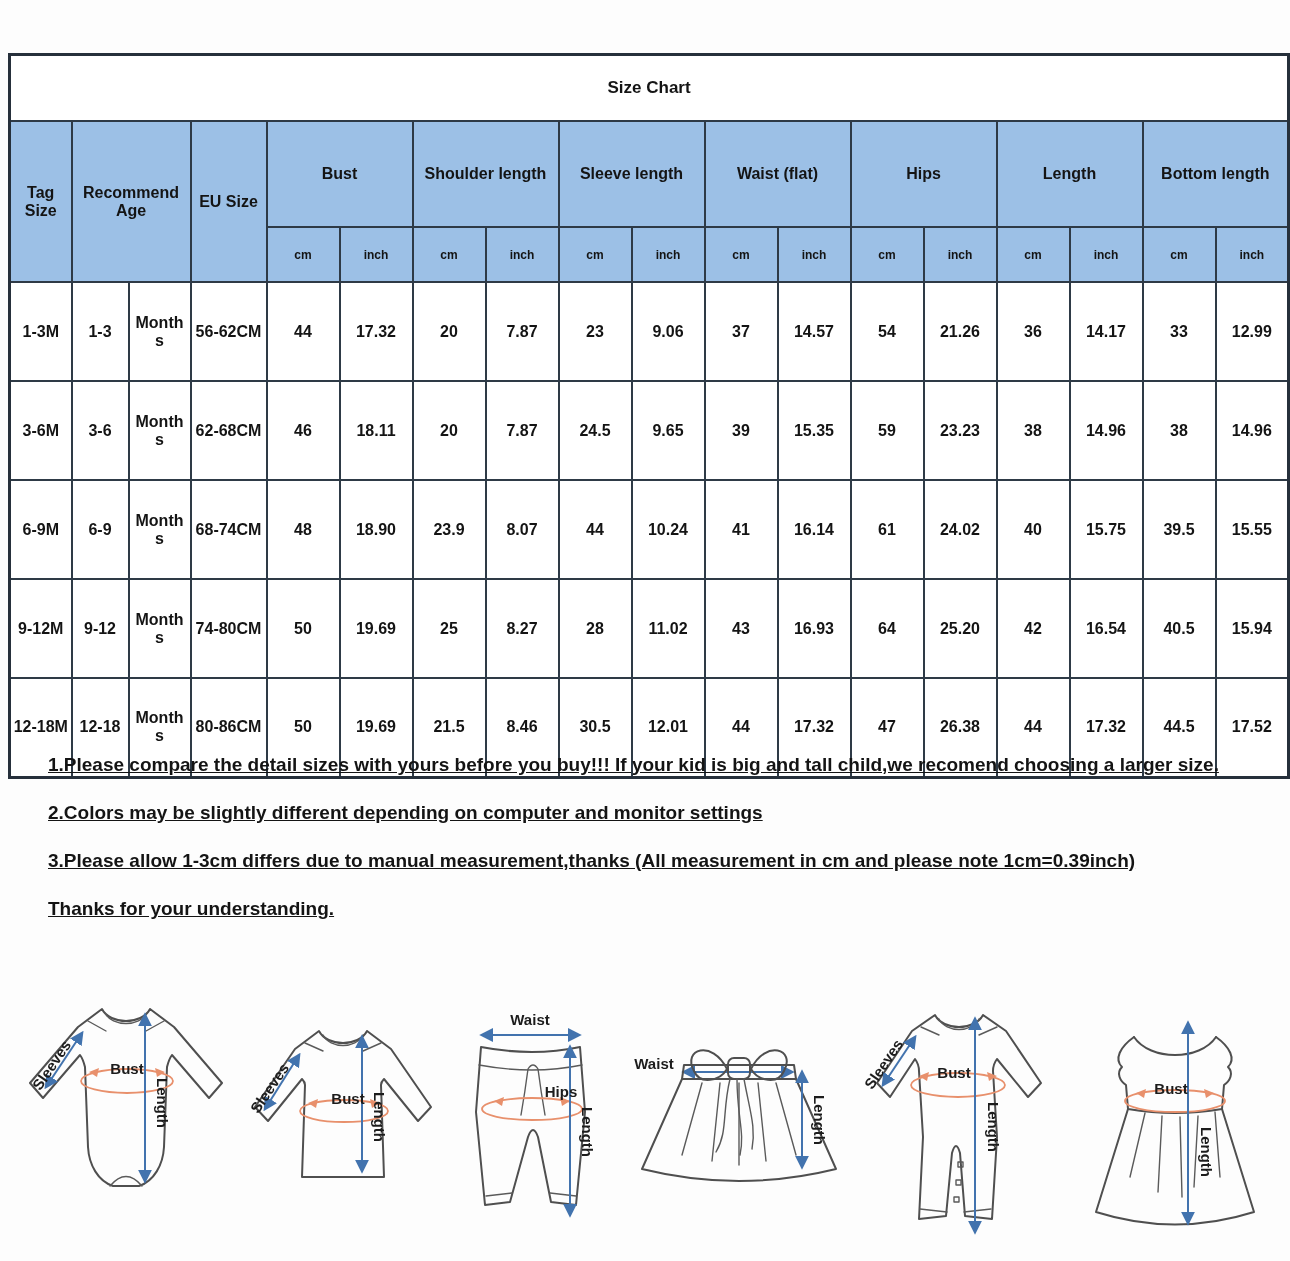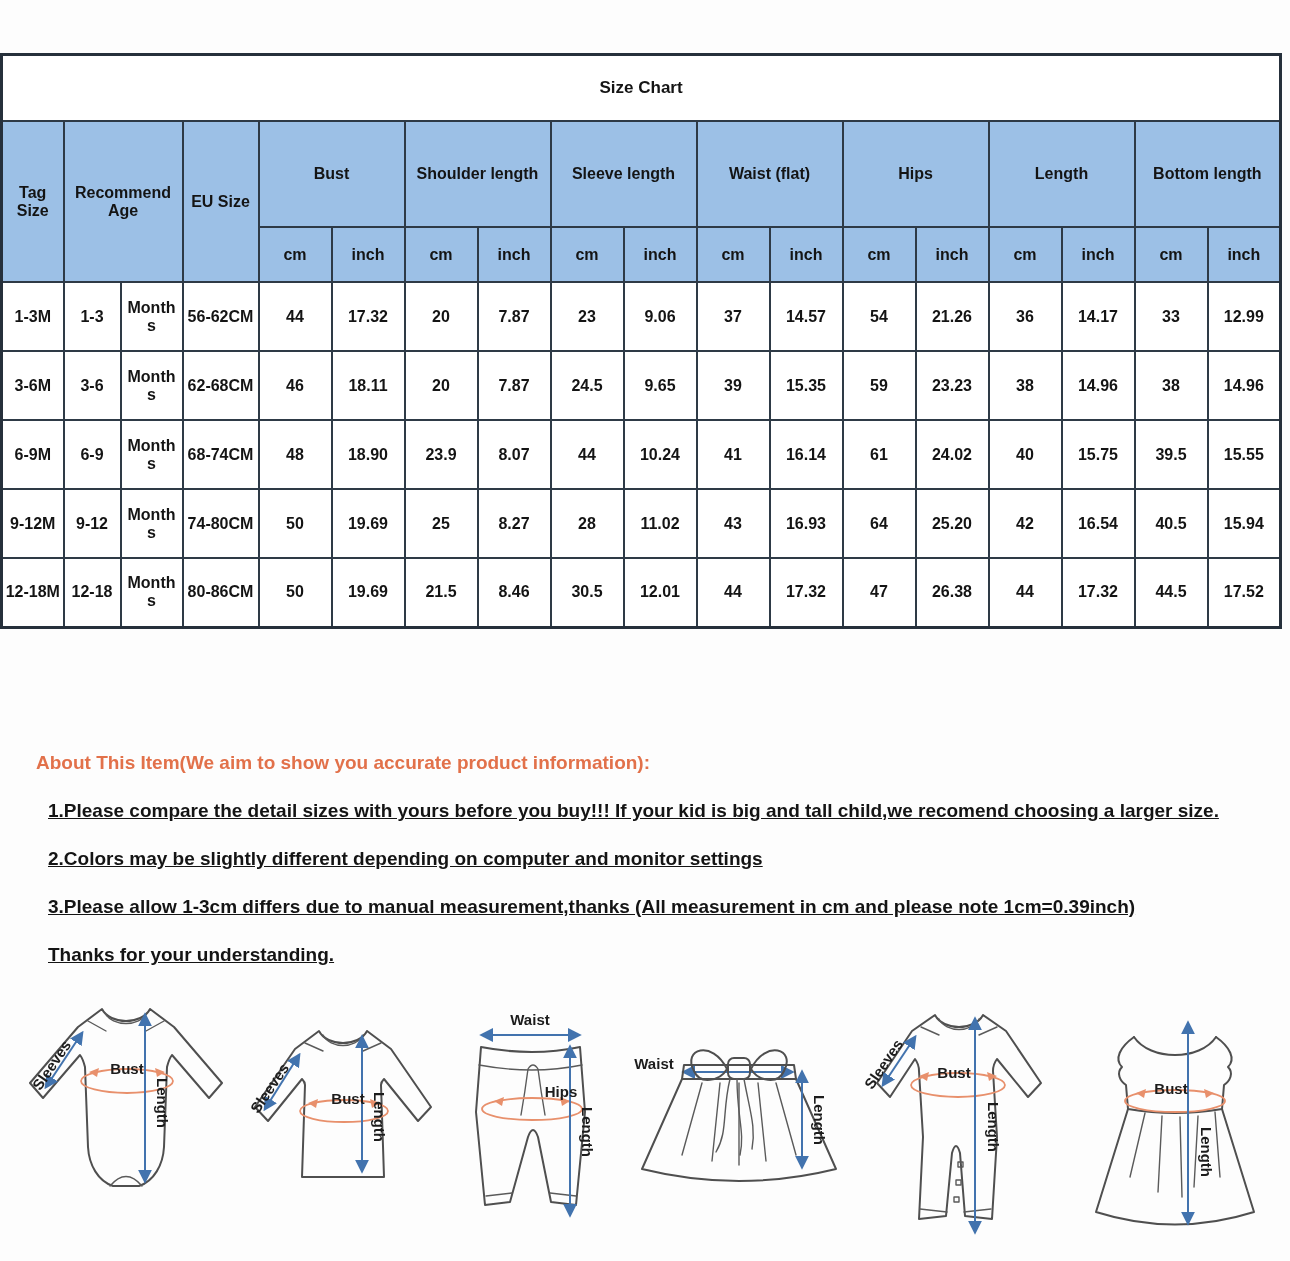--- a/index.html
+++ b/index.html
@@ -1,28 +1,28 @@
 <!DOCTYPE html>
 <html><head>
 <meta charset="utf-8">
 <style>
   html,body{margin:0;padding:0;}
   body{width:1290px;height:1261px;background:#fdfdfd;position:relative;
        font-family:"Liberation Sans",sans-serif;color:#111;}
 
   
-  table.size-table{position:absolute;left:0;top:53px;width:1277px;
+  table.size-table{position:absolute;left:8px;top:53px;width:1277px;
     border-collapse:collapse;table-layout:fixed;border:3px solid #26303b;}
   .size-table th,.size-table td{border:2px solid #2e3a46;text-align:center;
     vertical-align:middle;font-weight:700;color:#141414;padding:0 2px;
     overflow-wrap:break-word;word-break:break-word;}
   tr.title-row th{height:64px;background:#ffffff;font-size:17px;}
   tr.group-row th{height:104px;background:#9cc0e6;font-size:16px;}
-  tr.unit-row th{height:53px;background:#9cc0e6;font-size:16px;}
-  tbody tr{height:69px;}
+  tr.unit-row th{height:53px;background:#9cc0e6;font-size:12px;}
+  tbody tr{height:99px;}
   tbody td{background:#ffffff;font-size:16px;}
 
   col.c-tag{width:62px;} col.c-age1{width:57px;} col.c-age2{width:62px;}
   col.c-eu{width:76px;} col.c-std{width:73px;}
 
   
   .about{position:absolute;top:752px;left:36px;right:26px;}
   .about h2{margin:0 0 24px 0;font-size:19px;font-weight:700;color:#e2714a;}
   .about p{margin:0 0 21px 12px;font-size:19px;font-weight:700;line-height:1.42;color:#141414;text-decoration:underline;}
 
@@ -204,21 +204,20 @@
         <td>26.38</td>
         <td>44</td>
         <td>17.32</td>
         <td>44.5</td>
         <td>17.52</td>
     </tr>
   </tbody>
 </table>
 
 <div class="about">
-  <h2>About This Item(We aim to show you accurate product information):</h2>
   <p>1.Please compare the detail sizes with yours before you buy!!! If your kid is big and tall child,we recomend choosing a larger size.</p>
   <p>2.Colors may be slightly different depending on computer and monitor settings</p>
   <p>3.Please allow 1-3cm differs due to manual measurement,thanks (All measurement in cm and please note 1cm=0.39inch)</p>
   <p>Thanks for your understanding.</p>
 </div>
 
 <div class="diagrams">
 
   <svg width="212" height="252" viewBox="0 0 212 252">
     <path class="garment" d="M52,42 L76,24 C84,40 116,40 124,24 L148,42 L196,98 L183,113 L146,70 C143,74 142,78 141,82 L138,162 C137,180 128,196 113,201 L87,201 C72,196 63,180 62,162 L59,82 C58,78 57,74 54,70 L17,113 L4,98 Z"></path>

